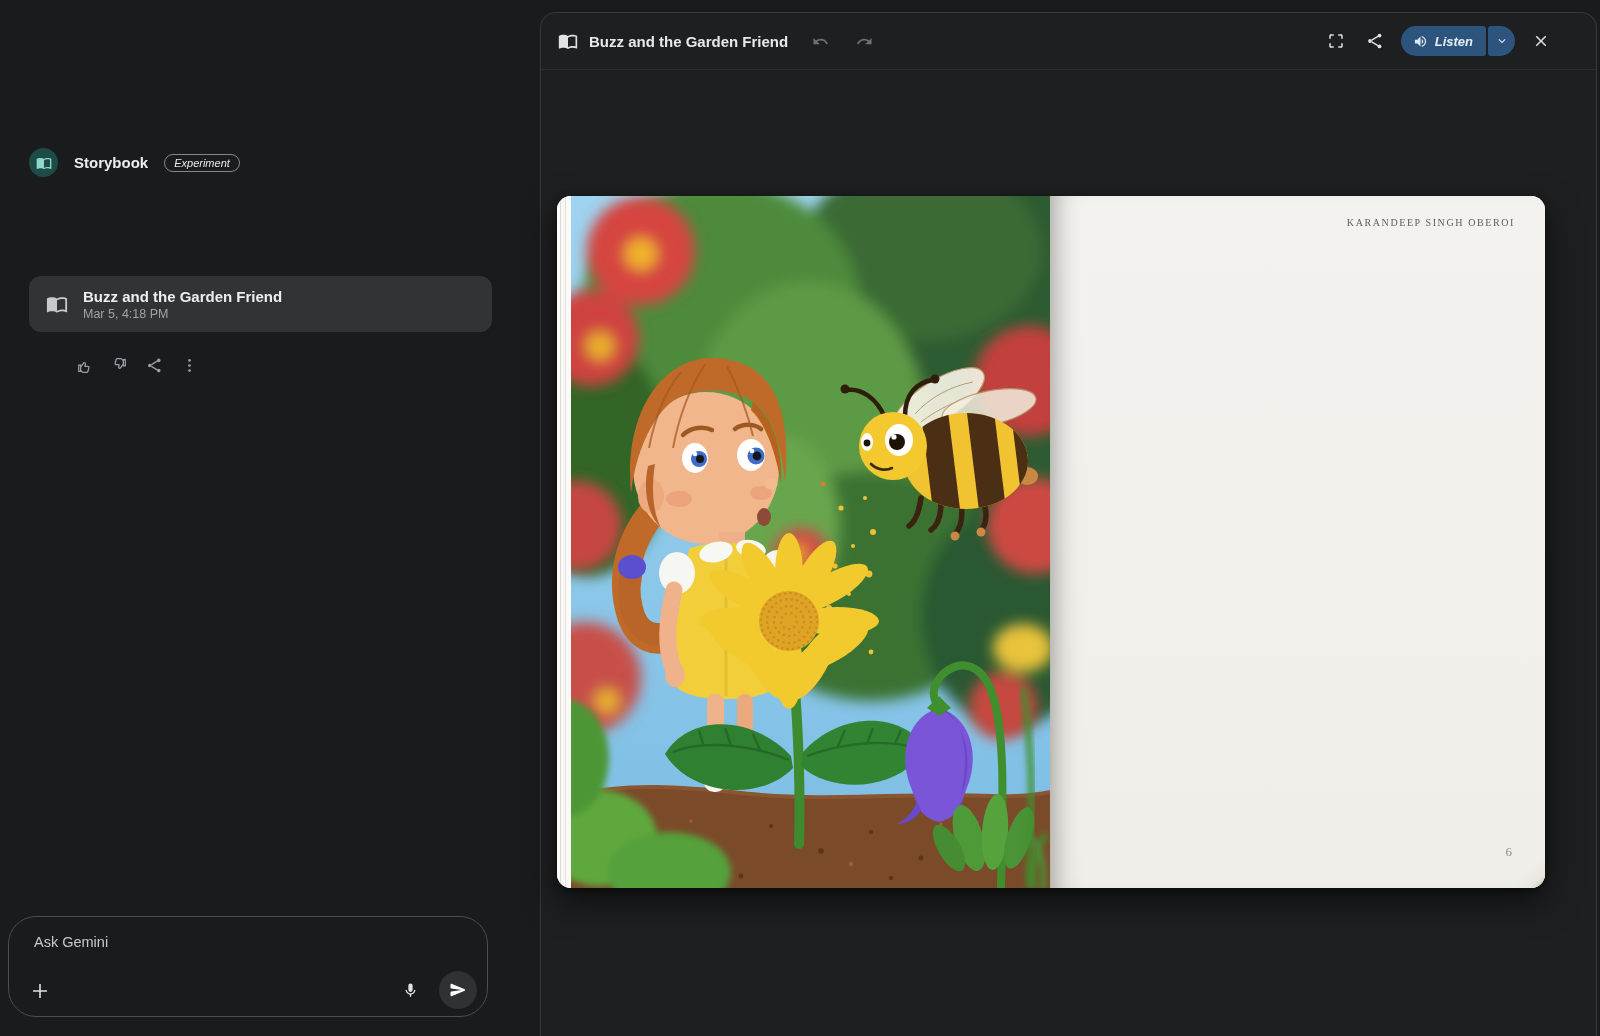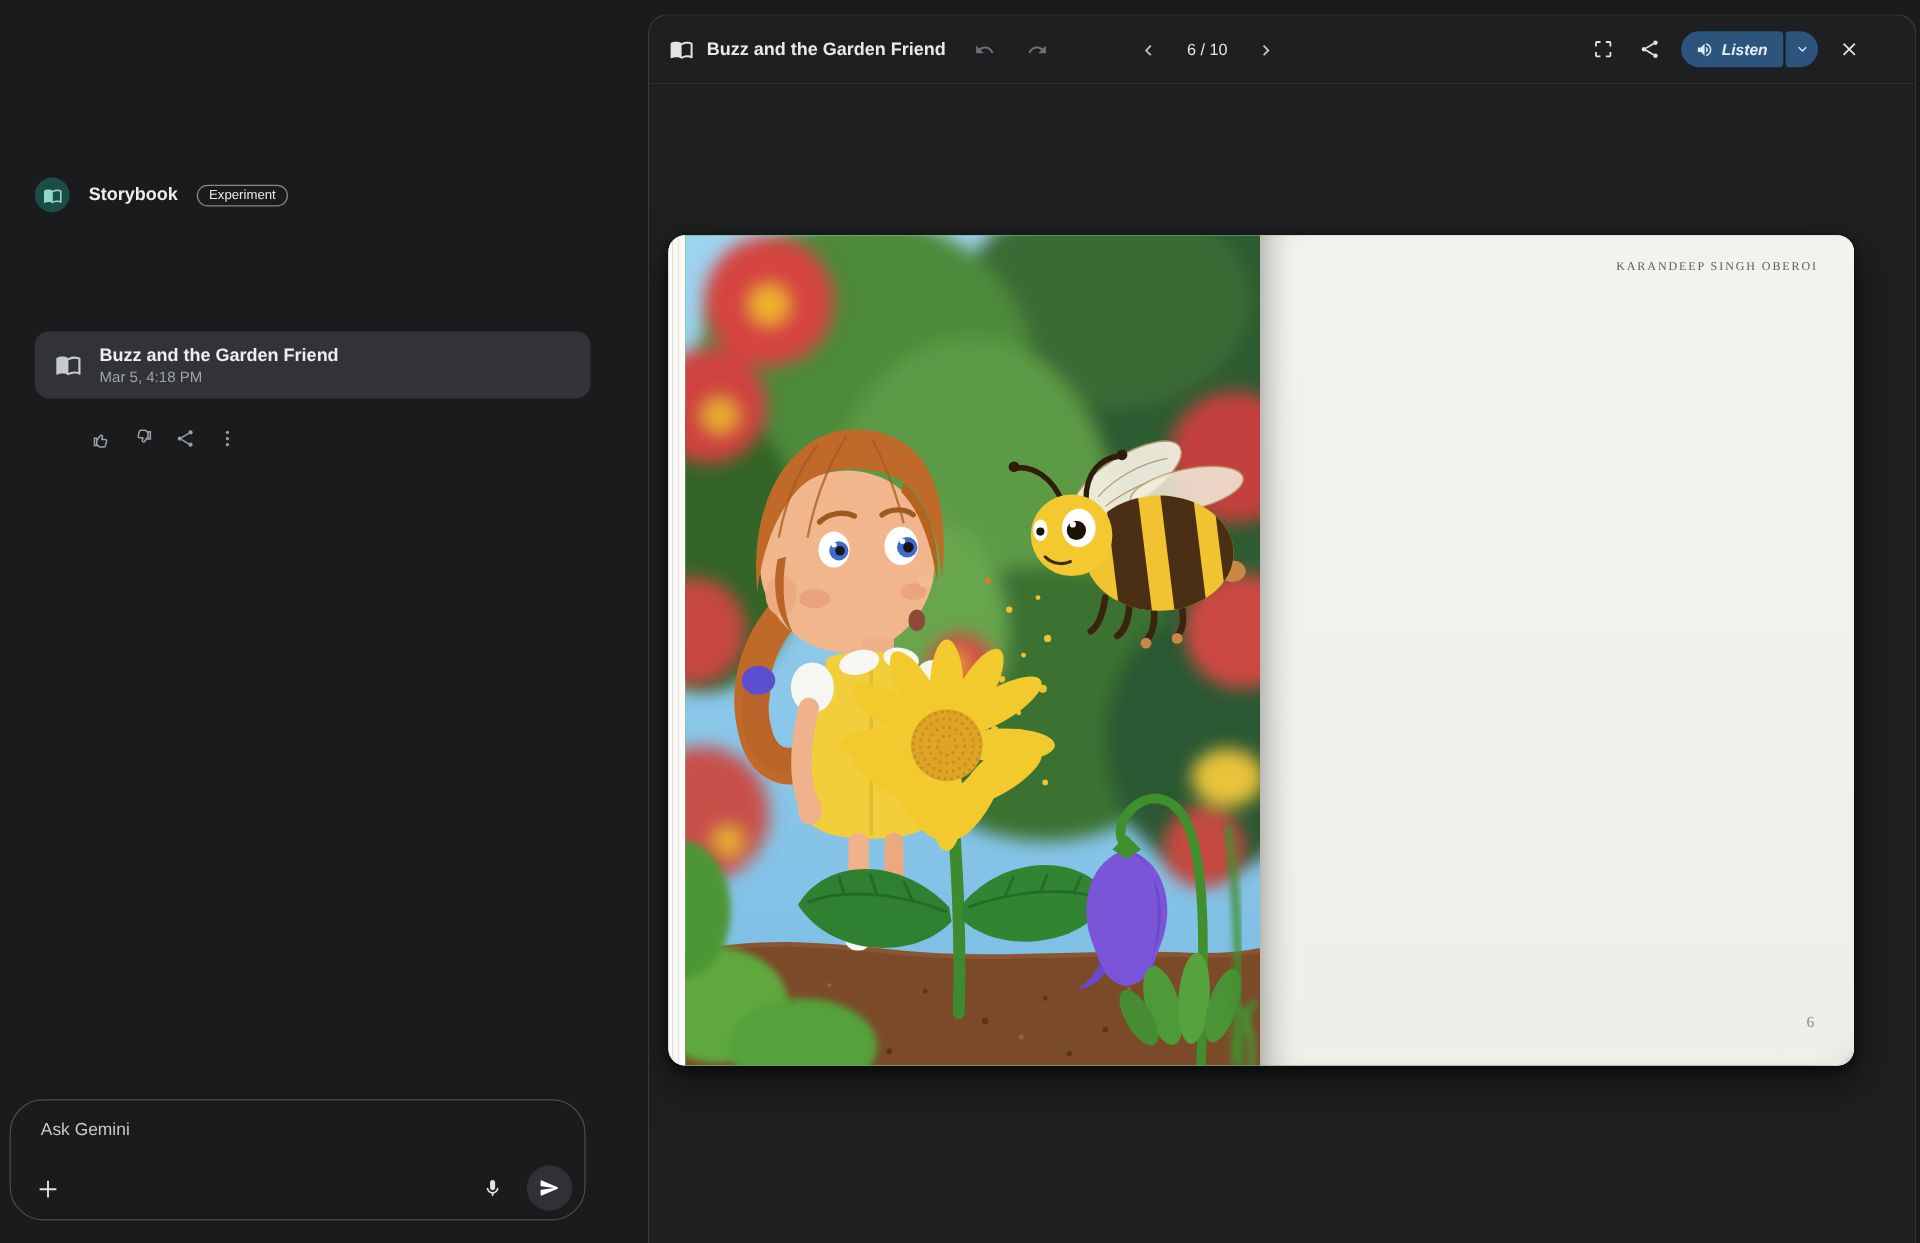--- a/index.html
+++ b/index.html
@@ -7,21 +7,21 @@
   body { font-family:"Liberation Sans", sans-serif; }
   #app { position:relative; width:1600px; height:1036px; background:#1a1b1c; overflow:hidden; }
 
   
   .user-bubble { position:absolute; left:75px; top:17px; width:418px; background:#333537;
     border-radius:18px; padding:17px 24px; color:#e6e8ea; font-size:14.5px; line-height:24px; }
   .bot-row { position:absolute; left:29px; top:148px; display:flex; align-items:center; gap:16px;text-align:right; }
   .bot-avatar { width:29px; height:29px; border-radius:50%; background:#1d4b46; display:flex; align-items:center; justify-content:center; }
   .bot-avatar svg { width:16px; height:16px; fill:#8fd8ca; }
   .bot-name { font-size:15px; font-weight:bold; color:#eceeef; }
-  .bot-badge { border:1px solid #85888b; border-radius:9px; padding:2px 9px; font-size:11px; color:#e8e9ea; }
+  .bot-badge { border:1px solid #85888b; border-radius:9px; padding:2px 9px; font-size:11px; color:#e8e9ea;font-style:italic; }
   .bot-text { position:absolute; left:29px; top:186px; width:458px; color:#dee0e2; font-size:14.5px; line-height:24.5px; }
   .story-card { position:absolute; left:29px; top:276px; width:463px; height:56px; background:#313336;
     border-radius:12px; display:flex; align-items:center; gap:15px; padding:0 17px; cursor:pointer; }
   .story-card svg { width:22px; height:22px; fill:#c7cacd; flex:none; }
   .card-title { font-size:15px; font-weight:bold; color:#eceeef; line-height:19px; }
   .card-time { font-size:12.5px; color:#9fa4a9; margin-top:1px; }
   .action-row { position:absolute; left:71px; top:352px; display:flex; gap:9px; }
   .action-btn { width:26px; height:26px; display:flex; align-items:center; justify-content:center; cursor:pointer; border-radius:50%; }
   .action-btn svg { width:17px; height:17px; stroke:#9aa0a6; fill:none; stroke-width:1.5; }
   .action-btn svg .filled { fill:#9aa0a6; stroke:none; }
@@ -174,33 +174,20 @@
         <svg viewBox="0 0 24 24">
             <path d="M12.5 8c-2.65 0-5.05.99-6.9 2.6L2 7v9h9l-3.62-3.62c1.39-1.16 3.16-1.88 5.12-1.88 3.54 0 6.55 2.31 7.6 5.5l2.37-.78C21.08 11.03 17.15 8 12.5 8z"></path>
           </svg>
       </span>
       <span class="vh-redo">
         <svg viewBox="0 0 24 24">
             <path d="M18.4 10.6C16.55 8.99 14.15 8 11.5 8c-4.65 0-8.58 3.03-9.96 7.22L3.9 16c1.05-3.19 4.05-5.5 7.6-5.5 1.95 0 3.73.72 5.12 1.88L13 16h9V7l-3.6 3.6z"></path>
           </svg>
       </span>
 
-      <div class="page-nav">
-        <span class="nav-chev">
-          <svg viewBox="0 0 24 24">
-              <path d="M15.41 7.41 14 6l-6 6 6 6 1.41-1.41L10.83 12z"></path>
-            </svg>
-        </span>
-        <span class="page-indicator">6 / 10</span>
-        <span class="nav-chev">
-          <svg viewBox="0 0 24 24">
-              <path d="M8.59 16.59 10 18l6-6-6-6-1.41 1.41L13.17 12z"></path>
-            </svg>
-        </span>
-      </div>
 
       <div class="vh-right">
         <span class="icon-btn">
           <svg viewBox="0 0 24 24">
               <path d="M3 5v4h2V5h4V3H5c-1.1 0-2 .9-2 2zm2 10H3v4c0 1.1.9 2 2 2h4v-2H5v-4zm14 4h-4v2h4c1.1 0 2-.9 2-2v-4h-2v4zm0-16h-4v2h4v4h2V5c0-1.1-.9-2-2-2z"></path>
             </svg>
         </span>
         <span class="icon-btn share">
           <svg viewBox="0 0 20 20">
               <circle cx="4.5" cy="10" r="2.1"></circle>

